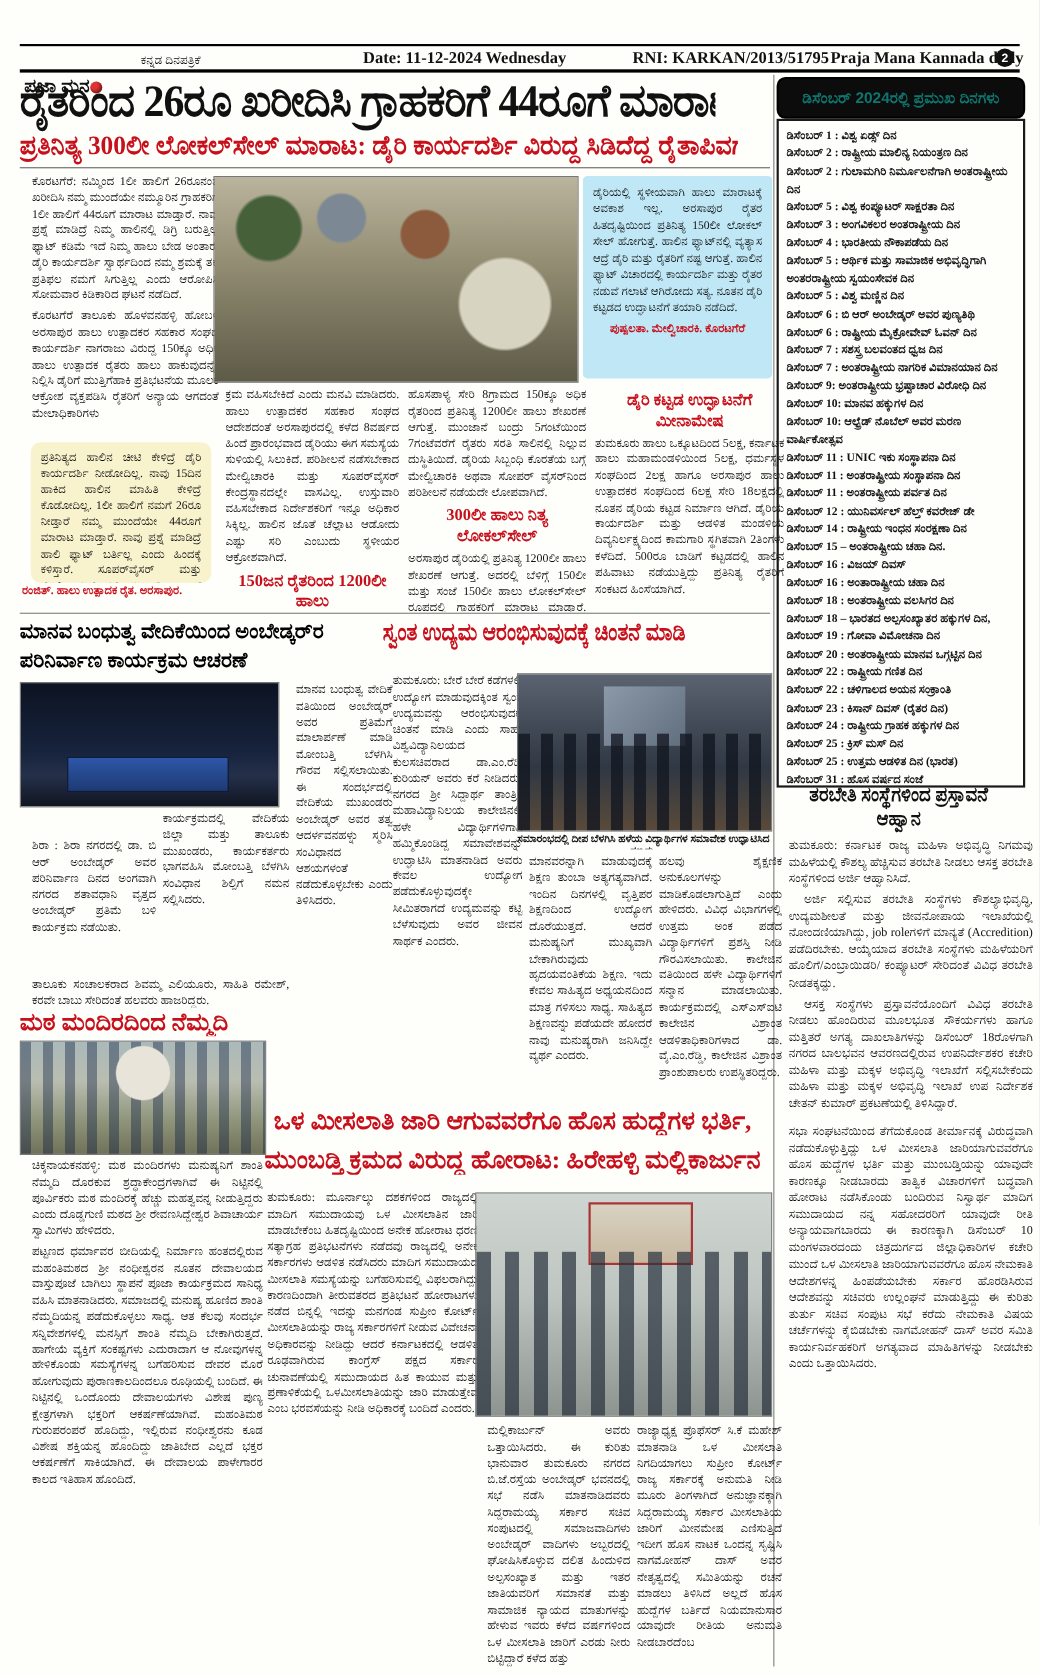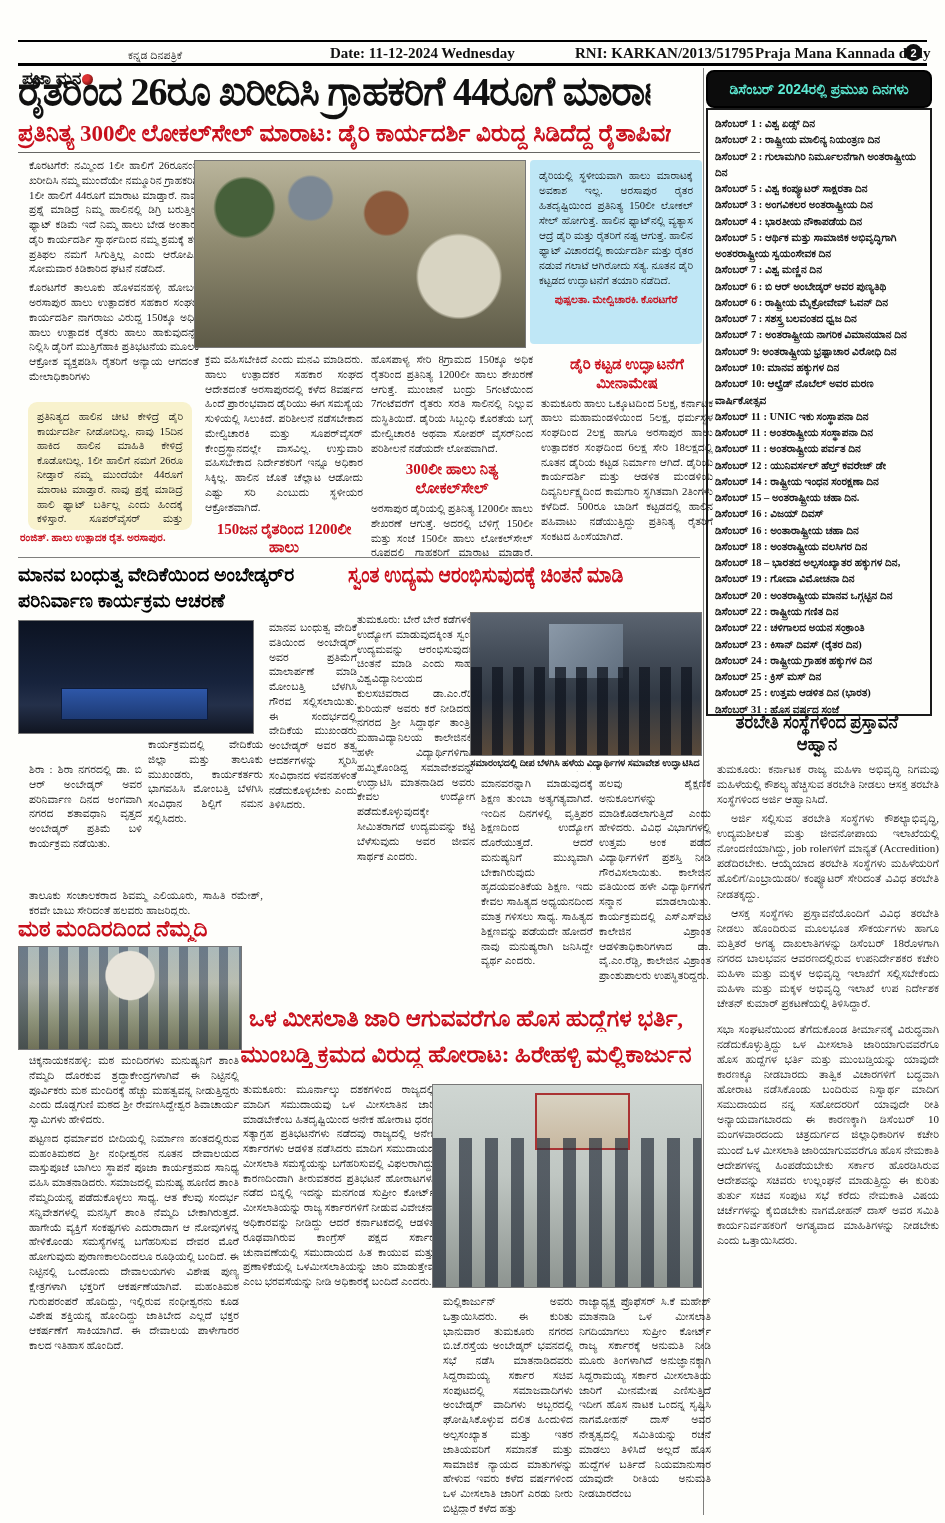--- a/index.html
+++ b/index.html
@@ -29,21 +29,21 @@
   .body-txt p.noind{text-indent:0;}
   .colhead{color:#c8101c;font-weight:800;font-size:15px;text-align:center;line-height:1.25;margin:5px 0 3px 0;}
   .attr{color:#c8101c;font-weight:bold;font-size:10.5px;}
   
   .box-cream{background:#f8f2cd;border-radius:9px;padding:8px 9px;font-size:10.6px;line-height:1.38;
         text-align:justify;overflow:hidden;}
   .box-blue{background:#bfe7f6;border-radius:4px;padding:8px 9px;font-size:10.6px;line-height:1.42;
         text-align:justify;overflow:hidden;}
   .box-blue .attr{display:block;text-align:center;margin-top:5px;}
   
-  .dec-title{background:#0c0c0c;color:#5eead4;border:2px solid #000;border-radius:8px;
+  .dec-title{background:#0c0c0c;color:#0f766e;border:2px solid #000;border-radius:8px;
         font-family:"Liberation Sans",sans-serif;font-weight:bold;font-size:14px;
         display:flex;align-items:center;justify-content:center;text-align:center;}
   .dec-box{border:2px solid #1a1a1a;padding:6px 7px;overflow:hidden;}
   .dec-item{font-size:10.5px;font-weight:600;line-height:1.55;white-space:normal;}
   .train-head{font-weight:800;font-size:18px;text-align:center;line-height:1.2;
         transform:scaleX(.92);transform-origin:center;}
   
   .photo{overflow:hidden;border:1px solid #777;}
   .ph-crowd{background:
      radial-gradient(circle at 80% 62%, #d8d4c2 0 14%, transparent 15%),
@@ -123,21 +123,21 @@
     <p class="noind">ತುಮಕೂರು ಹಾಲು ಒಕ್ಕೂಟದಿಂದ 5ಲಕ್ಷ, ಕರ್ನಾಟಕ ಹಾಲು ಮಹಾಮಂಡಳಿಯಿಂದ 5ಲಕ್ಷ, ಧರ್ಮಸ್ಥಳ ಸಂಘದಿಂದ 2ಲಕ್ಷ ಹಾಗೂ ಅರಸಾಪುರ ಹಾಲು ಉತ್ಪಾದಕರ ಸಂಘದಿಂದ 6ಲಕ್ಷ ಸೇರಿ 18ಲಕ್ಷದಲ್ಲಿ ನೂತನ ಡೈರಿಯ ಕಟ್ಟಡ ನಿರ್ಮಾಣ ಆಗಿದೆ. ಡೈರಿಯ ಕಾರ್ಯದರ್ಶಿ ಮತ್ತು ಆಡಳಿತ ಮಂಡಳಿಯ ದಿವ್ಯನಿರ್ಲಕ್ಷ್ಯದಿಂದ ಕಾಮಗಾರಿ ಸ್ಥಗಿತವಾಗಿ 2ತಿಂಗಳು ಕಳೆದಿದೆ. 500ರೂ ಬಾಡಿಗೆ ಕಟ್ಟಡದಲ್ಲಿ ಹಾಲಿನ ಪಹಿವಾಟು ನಡೆಯುತ್ತಿದ್ದು ಪ್ರತಿನಿತ್ಯ ರೈತರಿಗೆ ಸಂಕಟದ ಹಿಂಸೆಯಾಗಿದೆ.</p>
   </div>
 
   <div class="abs rule" style="left:18px;top:557px;width:682px;height:1px;opacity:.5"></div>
 
   <div class="abs h-black" style="left:18px;top:562px;width:330px;height:54px;font-size:19px;line-height:1.35">ಮಾನವ ಬಂಧುತ್ವ ವೇದಿಕೆಯಿಂದ ಅಂಬೇಡ್ಕರ್‌ರ ಪರಿನಿರ್ವಾಣ ಕಾರ್ಯಕ್ರಮ ಆಚರಣೆ</div>
   <div class="abs photo ph-night" style="left:18px;top:620px;width:234px;height:112px">
       <div class="banner"></div>
     </div>
   <div class="abs body-txt" style="left:258px;top:620px;width:88px;height:382px">
-    <p class="noind">ಮಾನವ ಬಂಧುತ್ವ ವೇದಿಕೆ ವತಿಯಿಂದ ಅಂಬೇಡ್ಕರ್ ಅವರ ಪ್ರತಿಮೆಗೆ ಮಾಲಾರ್ಪಣೆ ಮಾಡಿ ಮೋಂಬತ್ತಿ ಬೆಳಗಿಸಿ ಗೌರವ ಸಲ್ಲಿಸಲಾಯಿತು. ಈ ಸಂದರ್ಭದಲ್ಲಿ ವೇದಿಕೆಯ ಮುಖಂಡರು ಅಂಬೇಡ್ಕರ್ ಅವರ ತತ್ವ ಆದರ್ಶಗಳನ್ನು ಸ್ಮರಿಸಿ ಸಂವಿಧಾನದ ಳವನಹಳಂತೆ ನಡೆದುಕೊಳ್ಳಬೇಕು ಎಂದು ತಿಳಿಸಿದರು.</p>
+    <p class="noind">ಮಾನವ ಬಂಧುತ್ವ ವೇದಿಕೆ ವತಿಯಿಂದ ಅಂಬೇಡ್ಕರ್ ಅವರ ಪ್ರತಿಮೆಗೆ ಮಾಲಾರ್ಪಣೆ ಮಾಡಿ ಮೋಂಬತ್ತಿ ಬೆಳಗಿಸಿ ಗೌರವ ಸಲ್ಲಿಸಲಾಯಿತು. ಈ ಸಂದರ್ಭದಲ್ಲಿ ವೇದಿಕೆಯ ಮುಖಂಡರು ಅಂಬೇಡ್ಕರ್ ಅವರ ತತ್ವ ಆದರ್ಳವನಹಳ್ನು ಸ್ಮರಿಸಿ ಸಂವಿಧಾನದ ಆಶಯಗಳಂತೆ ನಡೆದುಕೊಳ್ಳಬೇಕು ಎಂದು ತಿಳಿಸಿದರು.</p>
   </div>
   <div class="abs body-txt" style="left:18px;top:762px;width:113px;height:148px">
     <p class="noind">ಶಿರಾ : ಶಿರಾ ನಗರದಲ್ಲಿ ಡಾ. ಬಿ ಆರ್ ಅಂಬೇಡ್ಕರ್ ಅವರ ಪರಿನಿರ್ವಾಣ ದಿನದ ಅಂಗವಾಗಿ ನಗರದ ಶತಾವಧಾನಿ ವೃತ್ತದ ಅಂಬೇಡ್ಕರ್ ಪ್ರತಿಮೆ ಬಳಿ ಕಾರ್ಯಕ್ರಮ ನಡೆಯಿತು.</p>
   </div>
   <div class="abs body-txt" style="left:137px;top:737px;width:115px;height:148px">
     <p class="noind">ಕಾರ್ಯಕ್ರಮದಲ್ಲಿ ವೇದಿಕೆಯ ಜಿಲ್ಲಾ ಮತ್ತು ತಾಲೂಕು ಮುಖಂಡರು, ಕಾರ್ಯಕರ್ತರು ಭಾಗವಹಿಸಿ ಮೋಂಬತ್ತಿ ಬೆಳಗಿಸಿ ಸಂವಿಧಾನ ಶಿಲ್ಪಿಗೆ ನಮನ ಸಲ್ಲಿಸಿದರು.</p>
   </div>
   <div class="abs body-txt" style="left:18px;top:888px;width:234px;height:28px">
     <p class="noind">ತಾಲೂಕು ಸಂಚಾಲಕರಾದ ಶಿವಮ್ಮ ಎಲಿಯೂರು, ಸಾಹಿತಿ ರಮೇಶ್, ಕರವೇ ಬಾಬು ಸೇರಿದಂತೆ ಹಲವರು ಹಾಜರಿದ್ದರು.</p>
   </div>
@@ -184,21 +184,21 @@
   <div class="abs rule" style="left:703px;top:68px;width:1px;height:1447px;opacity:.5"></div>
   <div class="abs dec-title" style="left:706px;top:70px;width:222px;height:34px">ಡಿಸೆಂಬರ್ 2024ರಲ್ಲಿ ಪ್ರಮುಖ ದಿನಗಳು</div>
   <div class="abs dec-box" style="left:706px;top:108px;width:208px;height:592px">
       <div class="dec-item">ಡಿಸೆಂಬರ್ 1 :  ವಿಶ್ವ ಏಡ್ಸ್ ದಿನ</div>
       <div class="dec-item">ಡಿಸೆಂಬರ್ 2 : ರಾಷ್ಟ್ರೀಯ ಮಾಲಿನ್ಯ ನಿಯಂತ್ರಣ ದಿನ</div>
       <div class="dec-item">ಡಿಸೆಂಬರ್ 2 :  ಗುಲಾಮಗಿರಿ ನಿರ್ಮೂಲನೆಗಾಗಿ ಅಂತರಾಷ್ಟ್ರೀಯ ದಿನ</div>
       <div class="dec-item">ಡಿಸೆಂಬರ್ 5 : ವಿಶ್ವ ಕಂಪ್ಯೂಟರ್ ಸಾಕ್ಷರತಾ ದಿನ</div>
       <div class="dec-item">ಡಿಸೆಂಬರ್ 3 :  ಅಂಗವಿಕಲರ ಅಂತರಾಷ್ಟ್ರೀಯ ದಿನ</div>
       <div class="dec-item">ಡಿಸೆಂಬರ್ 4 :  ಭಾರತೀಯ ನೌಕಾಪಡೆಯ ದಿನ</div>
       <div class="dec-item">ಡಿಸೆಂಬರ್ 5 : ಆರ್ಥಿಕ ಮತ್ತು ಸಾಮಾಜಿಕ ಅಭಿವೃದ್ಧಿಗಾಗಿ ಅಂತರರಾಷ್ಟ್ರೀಯ ಸ್ವಯಂಸೇವಕ ದಿನ</div>
-      <div class="dec-item">ಡಿಸೆಂಬರ್ 7 :  ವಿಶ್ವ ಮಣ್ಣಿನ ದಿನ</div>
+      <div class="dec-item">ಡಿಸೆಂಬರ್ 5 :  ವಿಶ್ವ ಮಣ್ಣಿನ ದಿನ</div>
       <div class="dec-item">ಡಿಸೆಂಬರ್ 6 : ಬಿ ಆರ್ ಅಂಬೇಡ್ಕರ್ ಅವರ ಪುಣ್ಯತಿಥಿ</div>
       <div class="dec-item">ಡಿಸೆಂಬರ್ 6 : ರಾಷ್ಟ್ರೀಯ ಮೈಕ್ರೋವೇವ್ ಓವನ್ ದಿನ</div>
       <div class="dec-item">ಡಿಸೆಂಬರ್ 7 : ಸಶಸ್ತ್ರ ಬಲವಂತದ ಧ್ವಜ ದಿನ</div>
       <div class="dec-item">ಡಿಸೆಂಬರ್ 7 : ಅಂತರಾಷ್ಟ್ರೀಯ ನಾಗರಿಕ ವಿಮಾನಯಾನ ದಿನ</div>
       <div class="dec-item">ಡಿಸೆಂಬರ್ 9: ಅಂತರಾಷ್ಟ್ರೀಯ ಭ್ರಷ್ಟಾಚಾರ ವಿರೋಧಿ ದಿನ</div>
       <div class="dec-item">ಡಿಸೆಂಬರ್ 10: ಮಾನವ ಹಕ್ಕುಗಳ ದಿನ</div>
       <div class="dec-item">ಡಿಸೆಂಬರ್ 10: ಆಲ್ಫ್ರೆಡ್ ನೊಬೆಲ್ ಅವರ ಮರಣ ವಾರ್ಷಿಕೋತ್ಸವ</div>
       <div class="dec-item">ಡಿಸೆಂಬರ್ 11 : UNIC ಇಕು ಸಂಸ್ಥಾಪನಾ ದಿನ</div>
       <div class="dec-item">ಡಿಸೆಂಬರ್ 11 : ಅಂತರಾಷ್ಟ್ರೀಯ ಸಂಸ್ಥಾಪನಾ ದಿನ</div>
       <div class="dec-item">ಡಿಸೆಂಬರ್ 11 : ಅಂತರಾಷ್ಟ್ರೀಯ ಪರ್ವತ ದಿನ</div>

